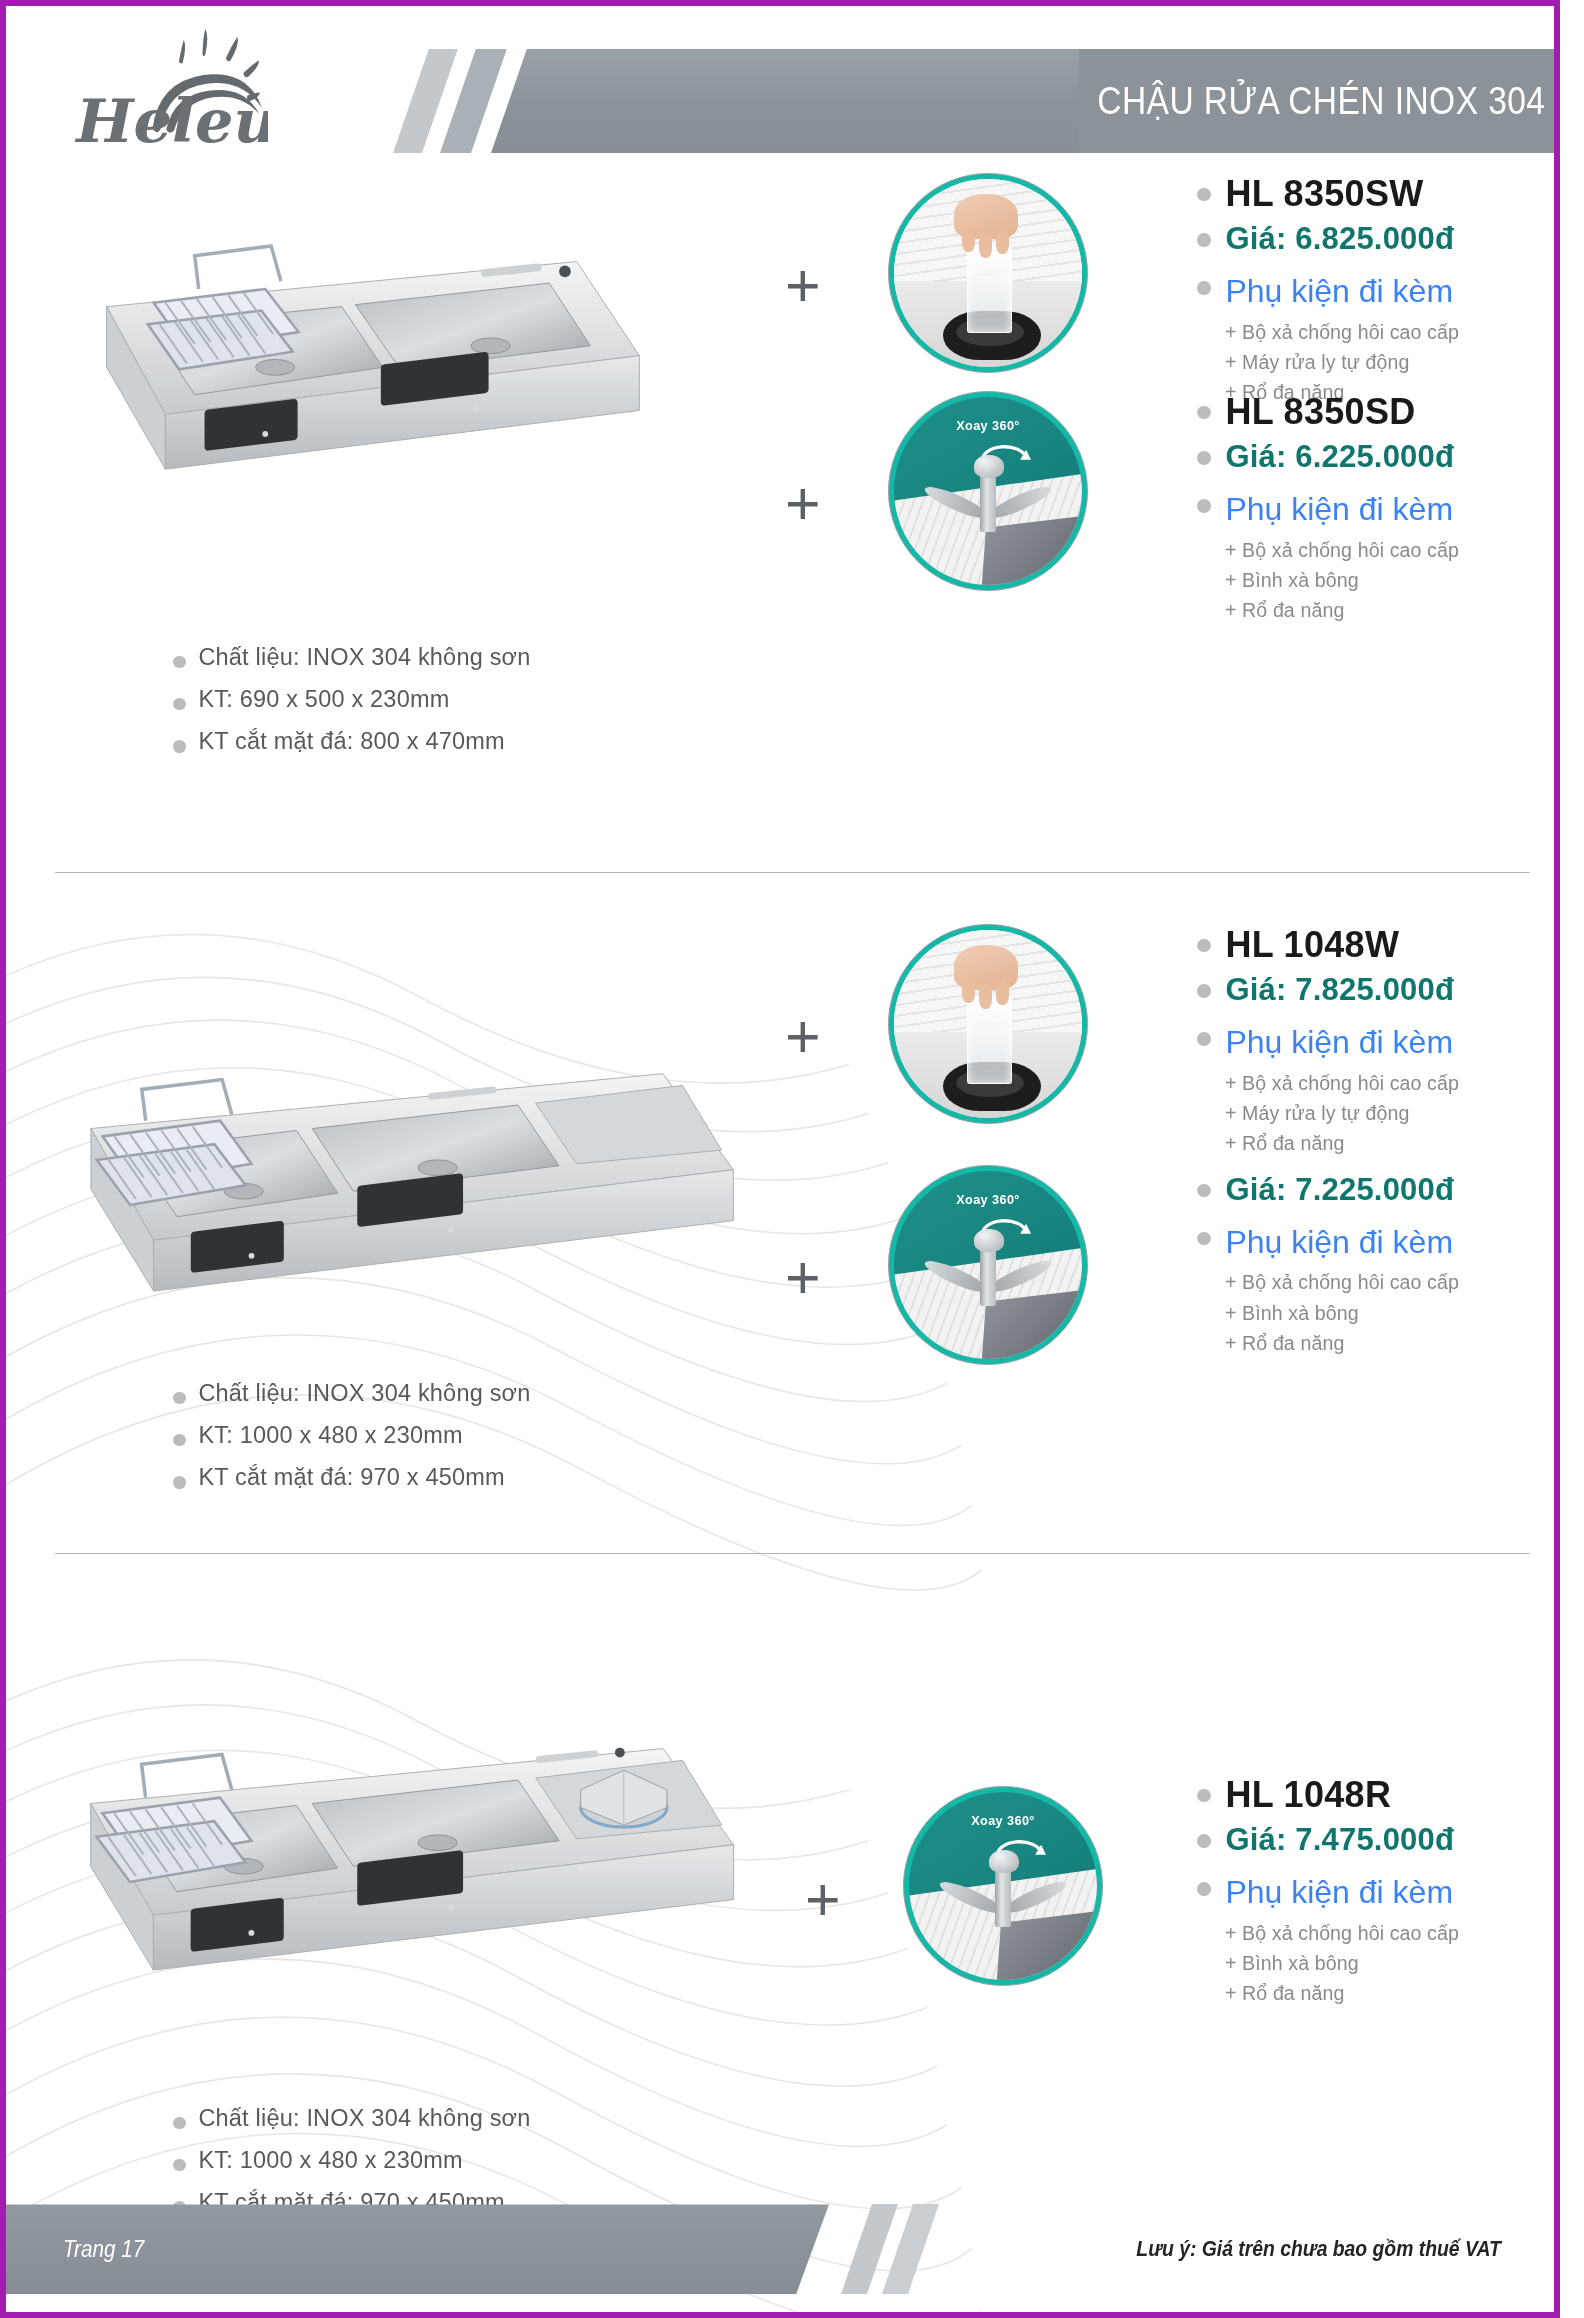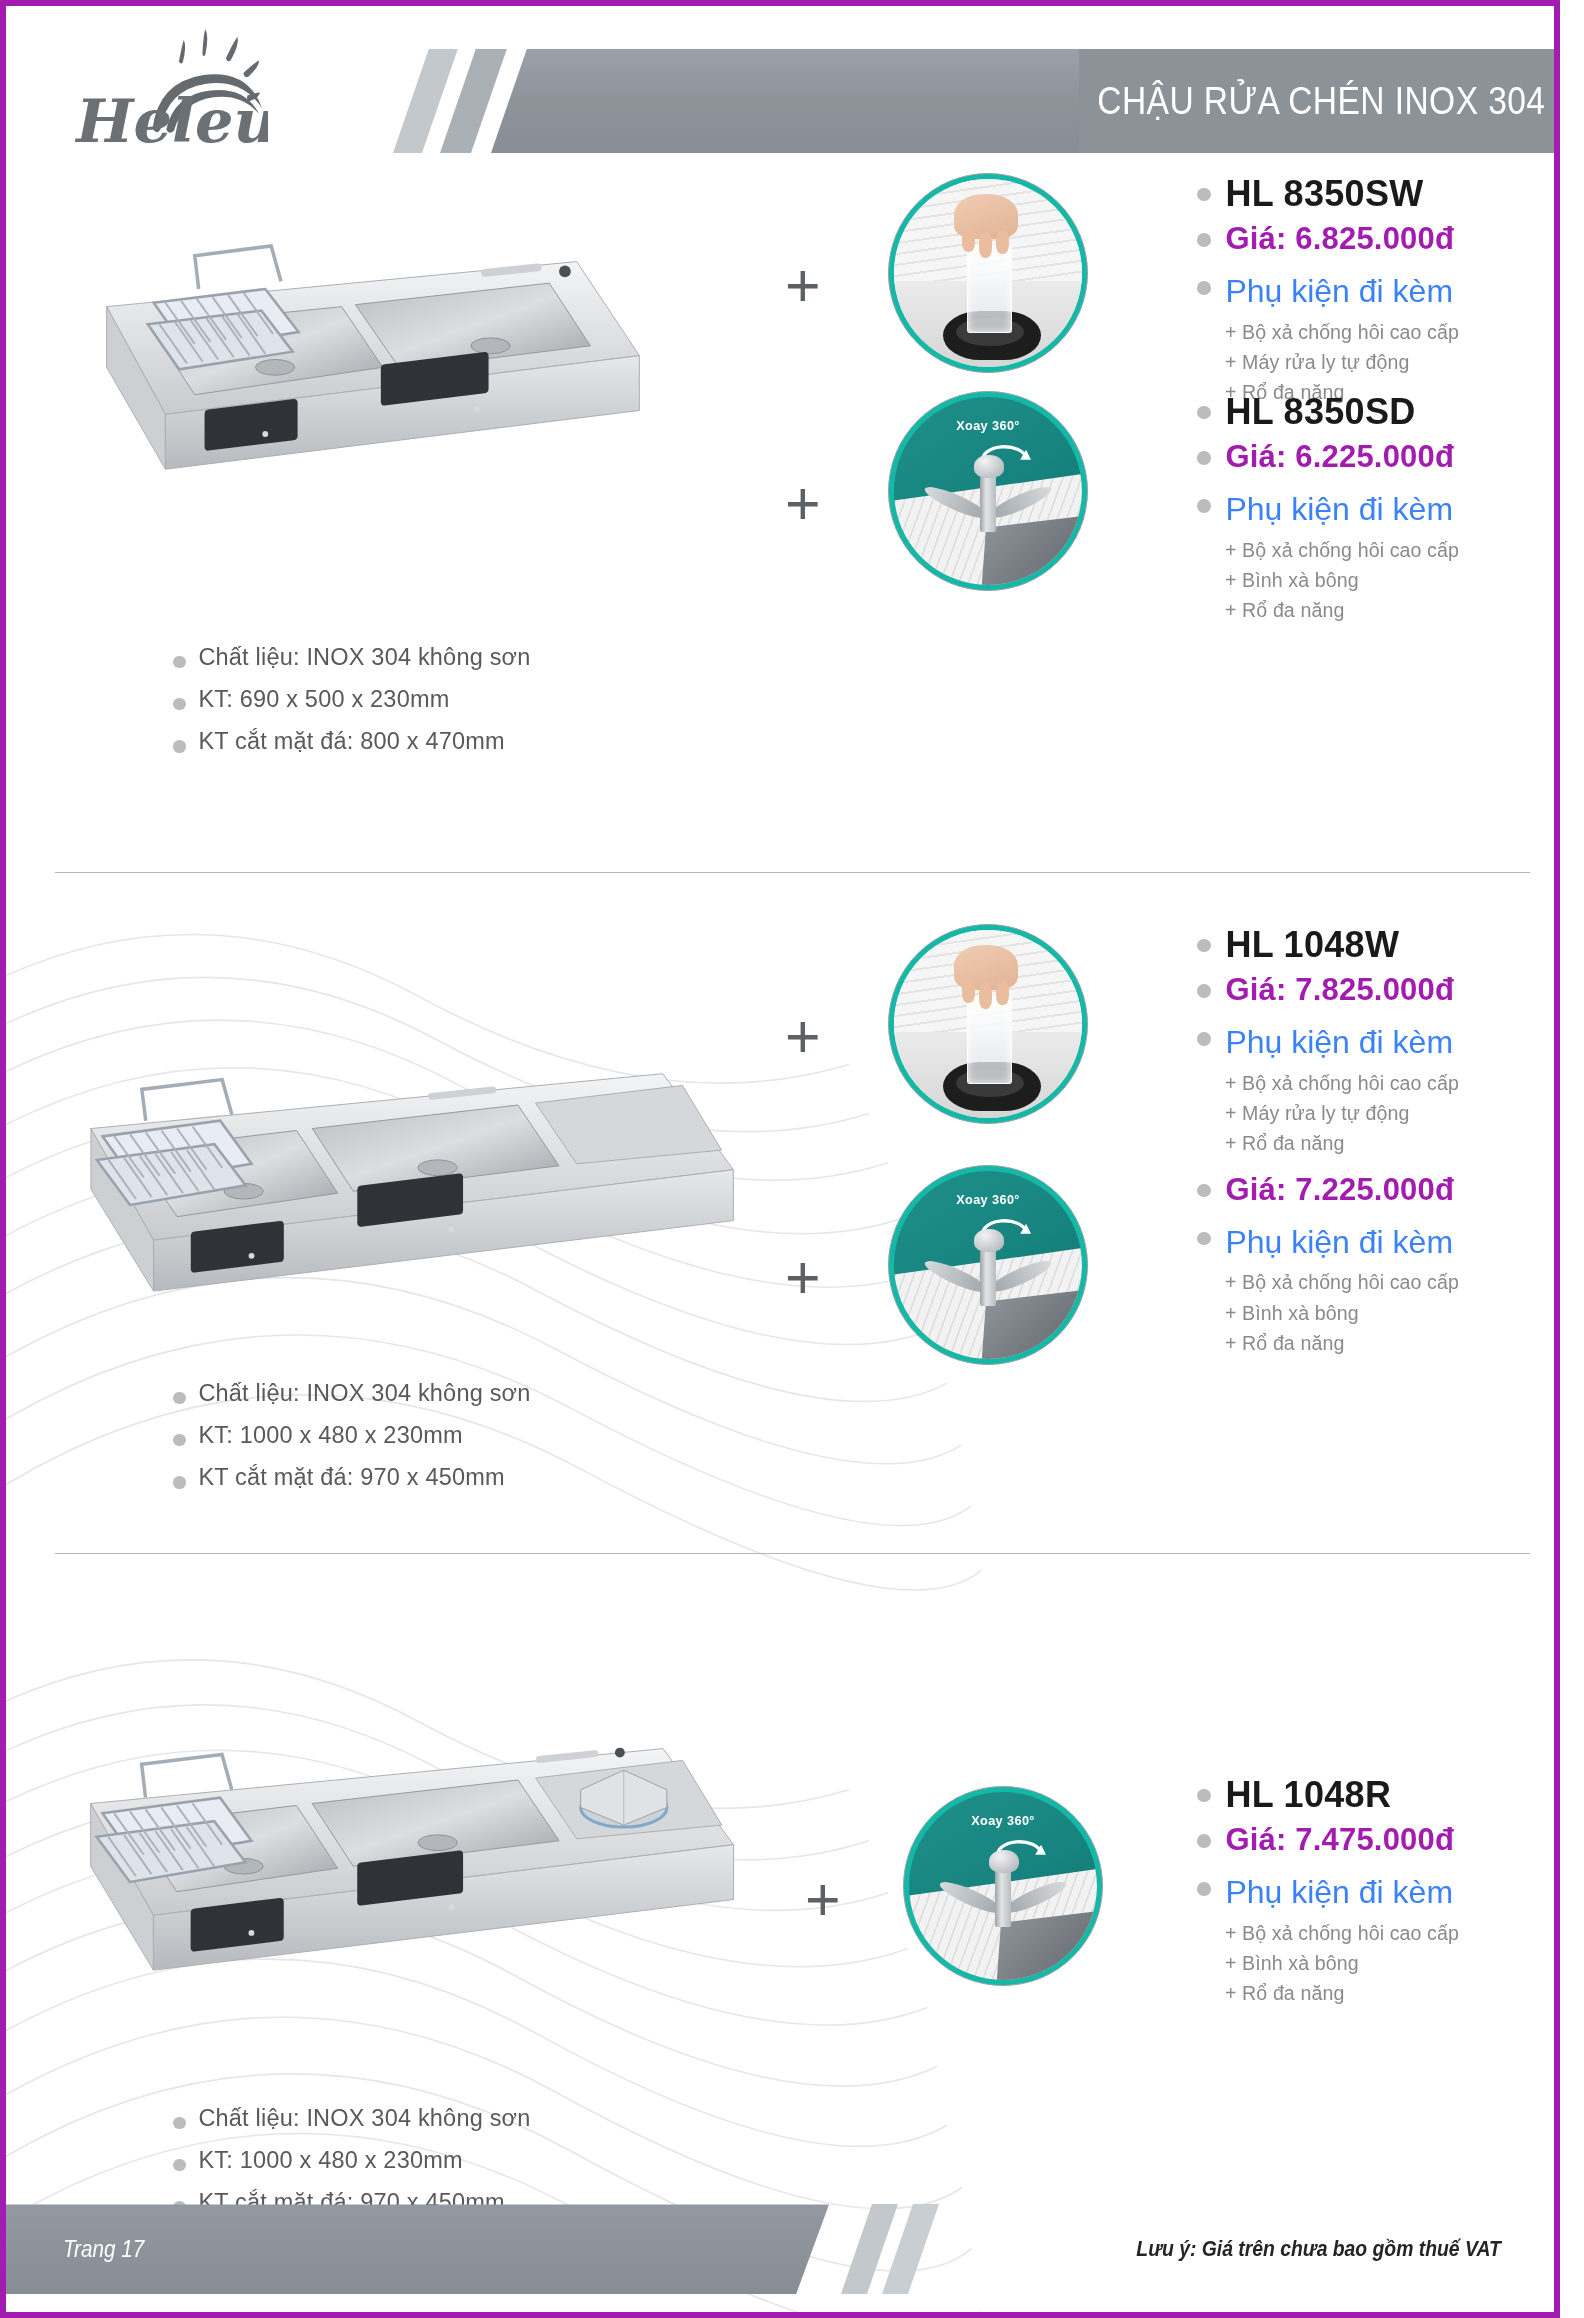--- a/index.html
+++ b/index.html
@@ -129,21 +129,21 @@
   
   .prod { position: absolute; width: 392px; }
   .prod-row { display: flex; align-items: flex-start; }
   .p-bullet { width: 13.7px; height: 13.7px; border-radius: 50%; background: #bcbcbc;
               flex: 0 0 13.7px; margin-right: 14.7px; }
   .p-bullet.b-code  { margin-top: 14.7px; }
   .p-bullet.b-price { margin-top: 12.7px; }
   .p-bullet.b-acc   { margin-top: 9.8px; }
   .p-code  { font-size: 36px; font-weight: 700; color: #1a1a1a; line-height: 1.15;
              letter-spacing: 0.3px; font-family: "Liberation Sans", sans-serif; }
-  .p-price { font-size: 31px; font-weight: 700; color: #a21caf; line-height: 1.2;
+  .p-price { font-size: 31px; font-weight: 700; color: #0f766e; line-height: 1.2;
              letter-spacing: 0.2px; font-family: "Liberation Sans", sans-serif; }
   .p-acctitle { font-size: 32px; color: #3b82f6; font-weight: 400; line-height: 1.3;
                 font-family: "Liberation Sans", sans-serif; }
   .p-acclist { margin-top: 3.9px; margin-left: 28px; }
   .p-accitem { font-size: 19.6px; color: #8a8a8a; font-weight: 400; line-height: 1.55;
                letter-spacing: 0.1px; font-family: "Liberation Sans", sans-serif; }
   .gap6 { height: 5.9px; }
   .gap14 { height: 13.7px; }
 
   

